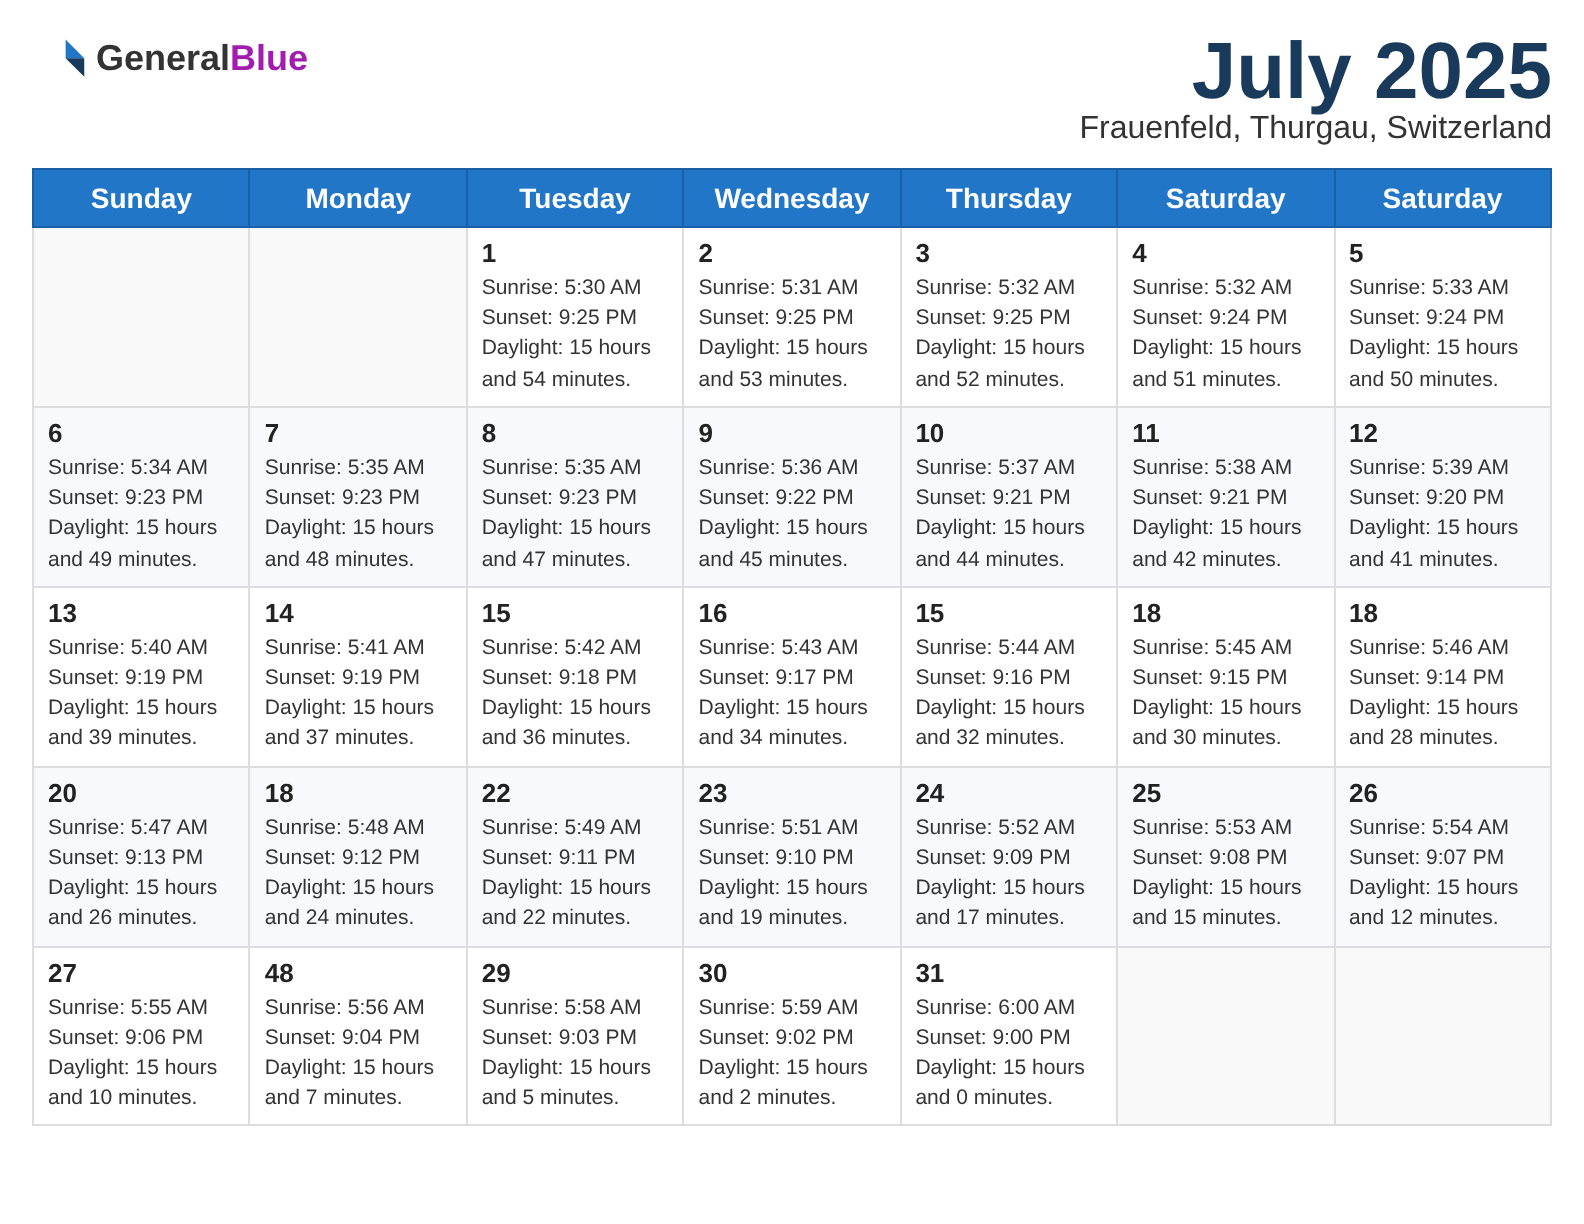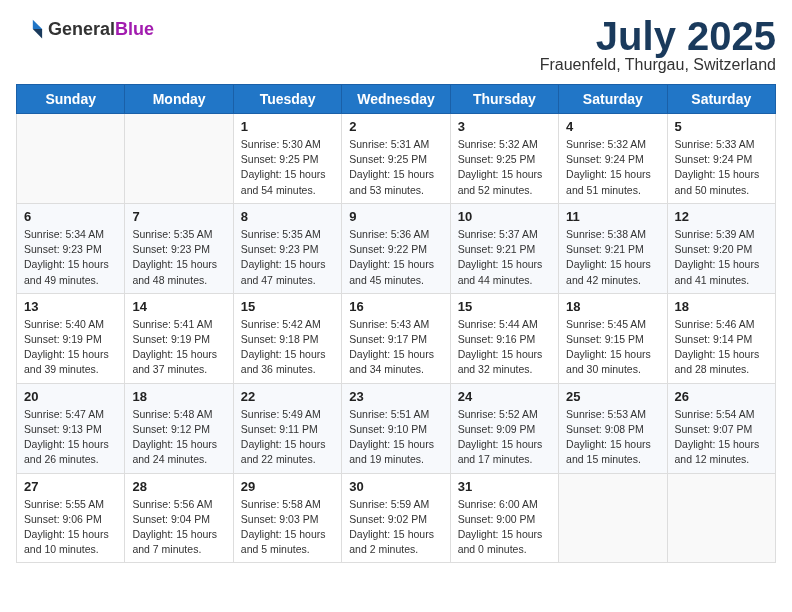--- a/index.html
+++ b/index.html
@@ -241,21 +241,21 @@
           <span class="day-num">26</span>
           <div class="cell-info">Sunrise: 5:54 AM<br>Sunset: 9:07 PM<br>Daylight: 15 hours and 12 minutes.</div>
         </td>
       </tr>
       <tr>
         <td>
           <span class="day-num">27</span>
           <div class="cell-info">Sunrise: 5:55 AM<br>Sunset: 9:06 PM<br>Daylight: 15 hours and 10 minutes.</div>
         </td>
         <td>
-          <span class="day-num">28</span>
+          <span class="day-num">48</span>
           <div class="cell-info">Sunrise: 5:56 AM<br>Sunset: 9:04 PM<br>Daylight: 15 hours and 7 minutes.</div>
         </td>
         <td>
           <span class="day-num">29</span>
           <div class="cell-info">Sunrise: 5:58 AM<br>Sunset: 9:03 PM<br>Daylight: 15 hours and 5 minutes.</div>
         </td>
         <td>
           <span class="day-num">30</span>
           <div class="cell-info">Sunrise: 5:59 AM<br>Sunset: 9:02 PM<br>Daylight: 15 hours and 2 minutes.</div>
         </td>

